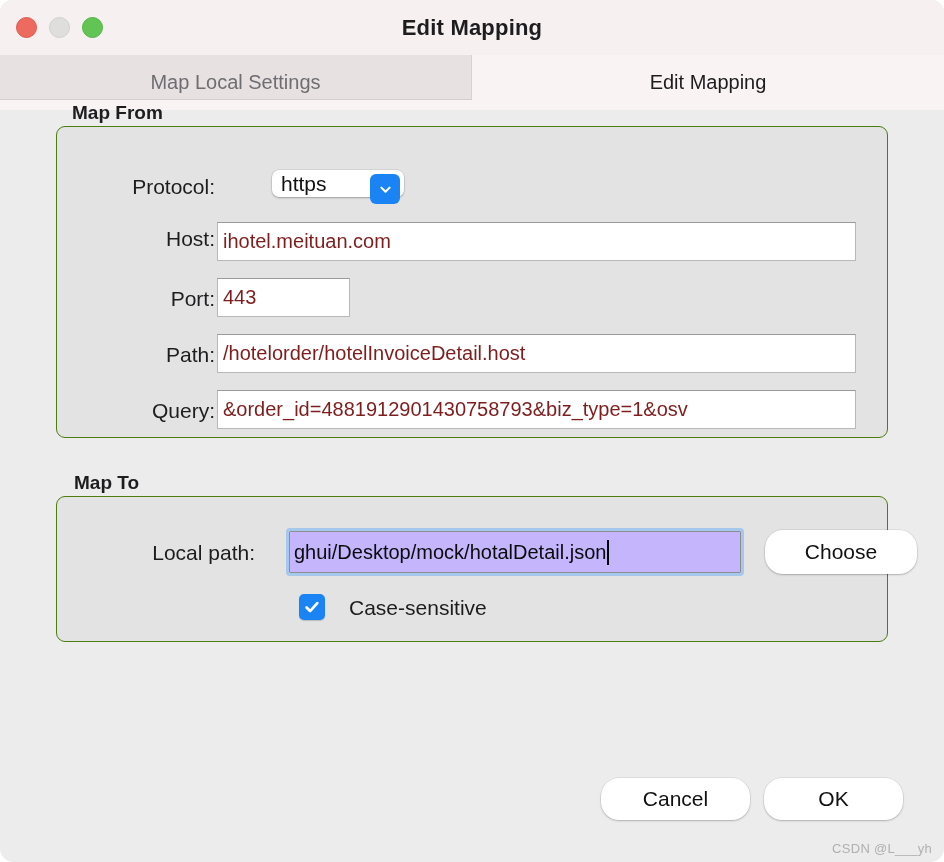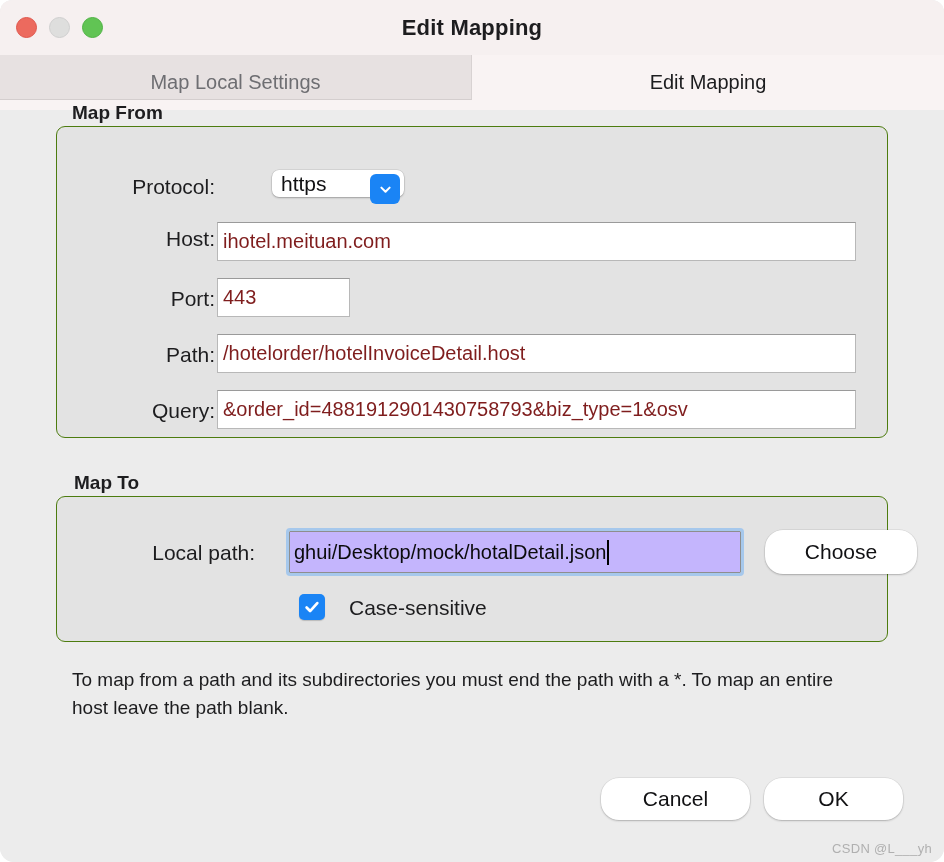--- a/index.html
+++ b/index.html
@@ -309,20 +309,19 @@
       <div id="case-sensitive-row">
         <span id="case-sensitive-box">
           <svg width="18" height="18" viewBox="0 0 16 16" aria-hidden="true">
             <path d="M3.2 8.4 L6.3 11.6 L12.7 4.5" fill="none" stroke="#ffffff" stroke-width="2.4" stroke-linecap="round" stroke-linejoin="round"></path>
           </svg>
         </span>
         <span id="case-sensitive-label">Case-sensitive</span>
       </div>
     </div>
 
-    <div id="help-text">To map from a path and its subdirectories you must end the path with a *. To map an entire host leave the path blank.</div>
 
     <div class="push-button" id="btn-cancel">Cancel</div>
     <div class="push-button" id="btn-ok">OK</div>
 
     <div id="watermark">CSDN @L___yh</div>
   </div>
 </div>
 
 </body></html>

